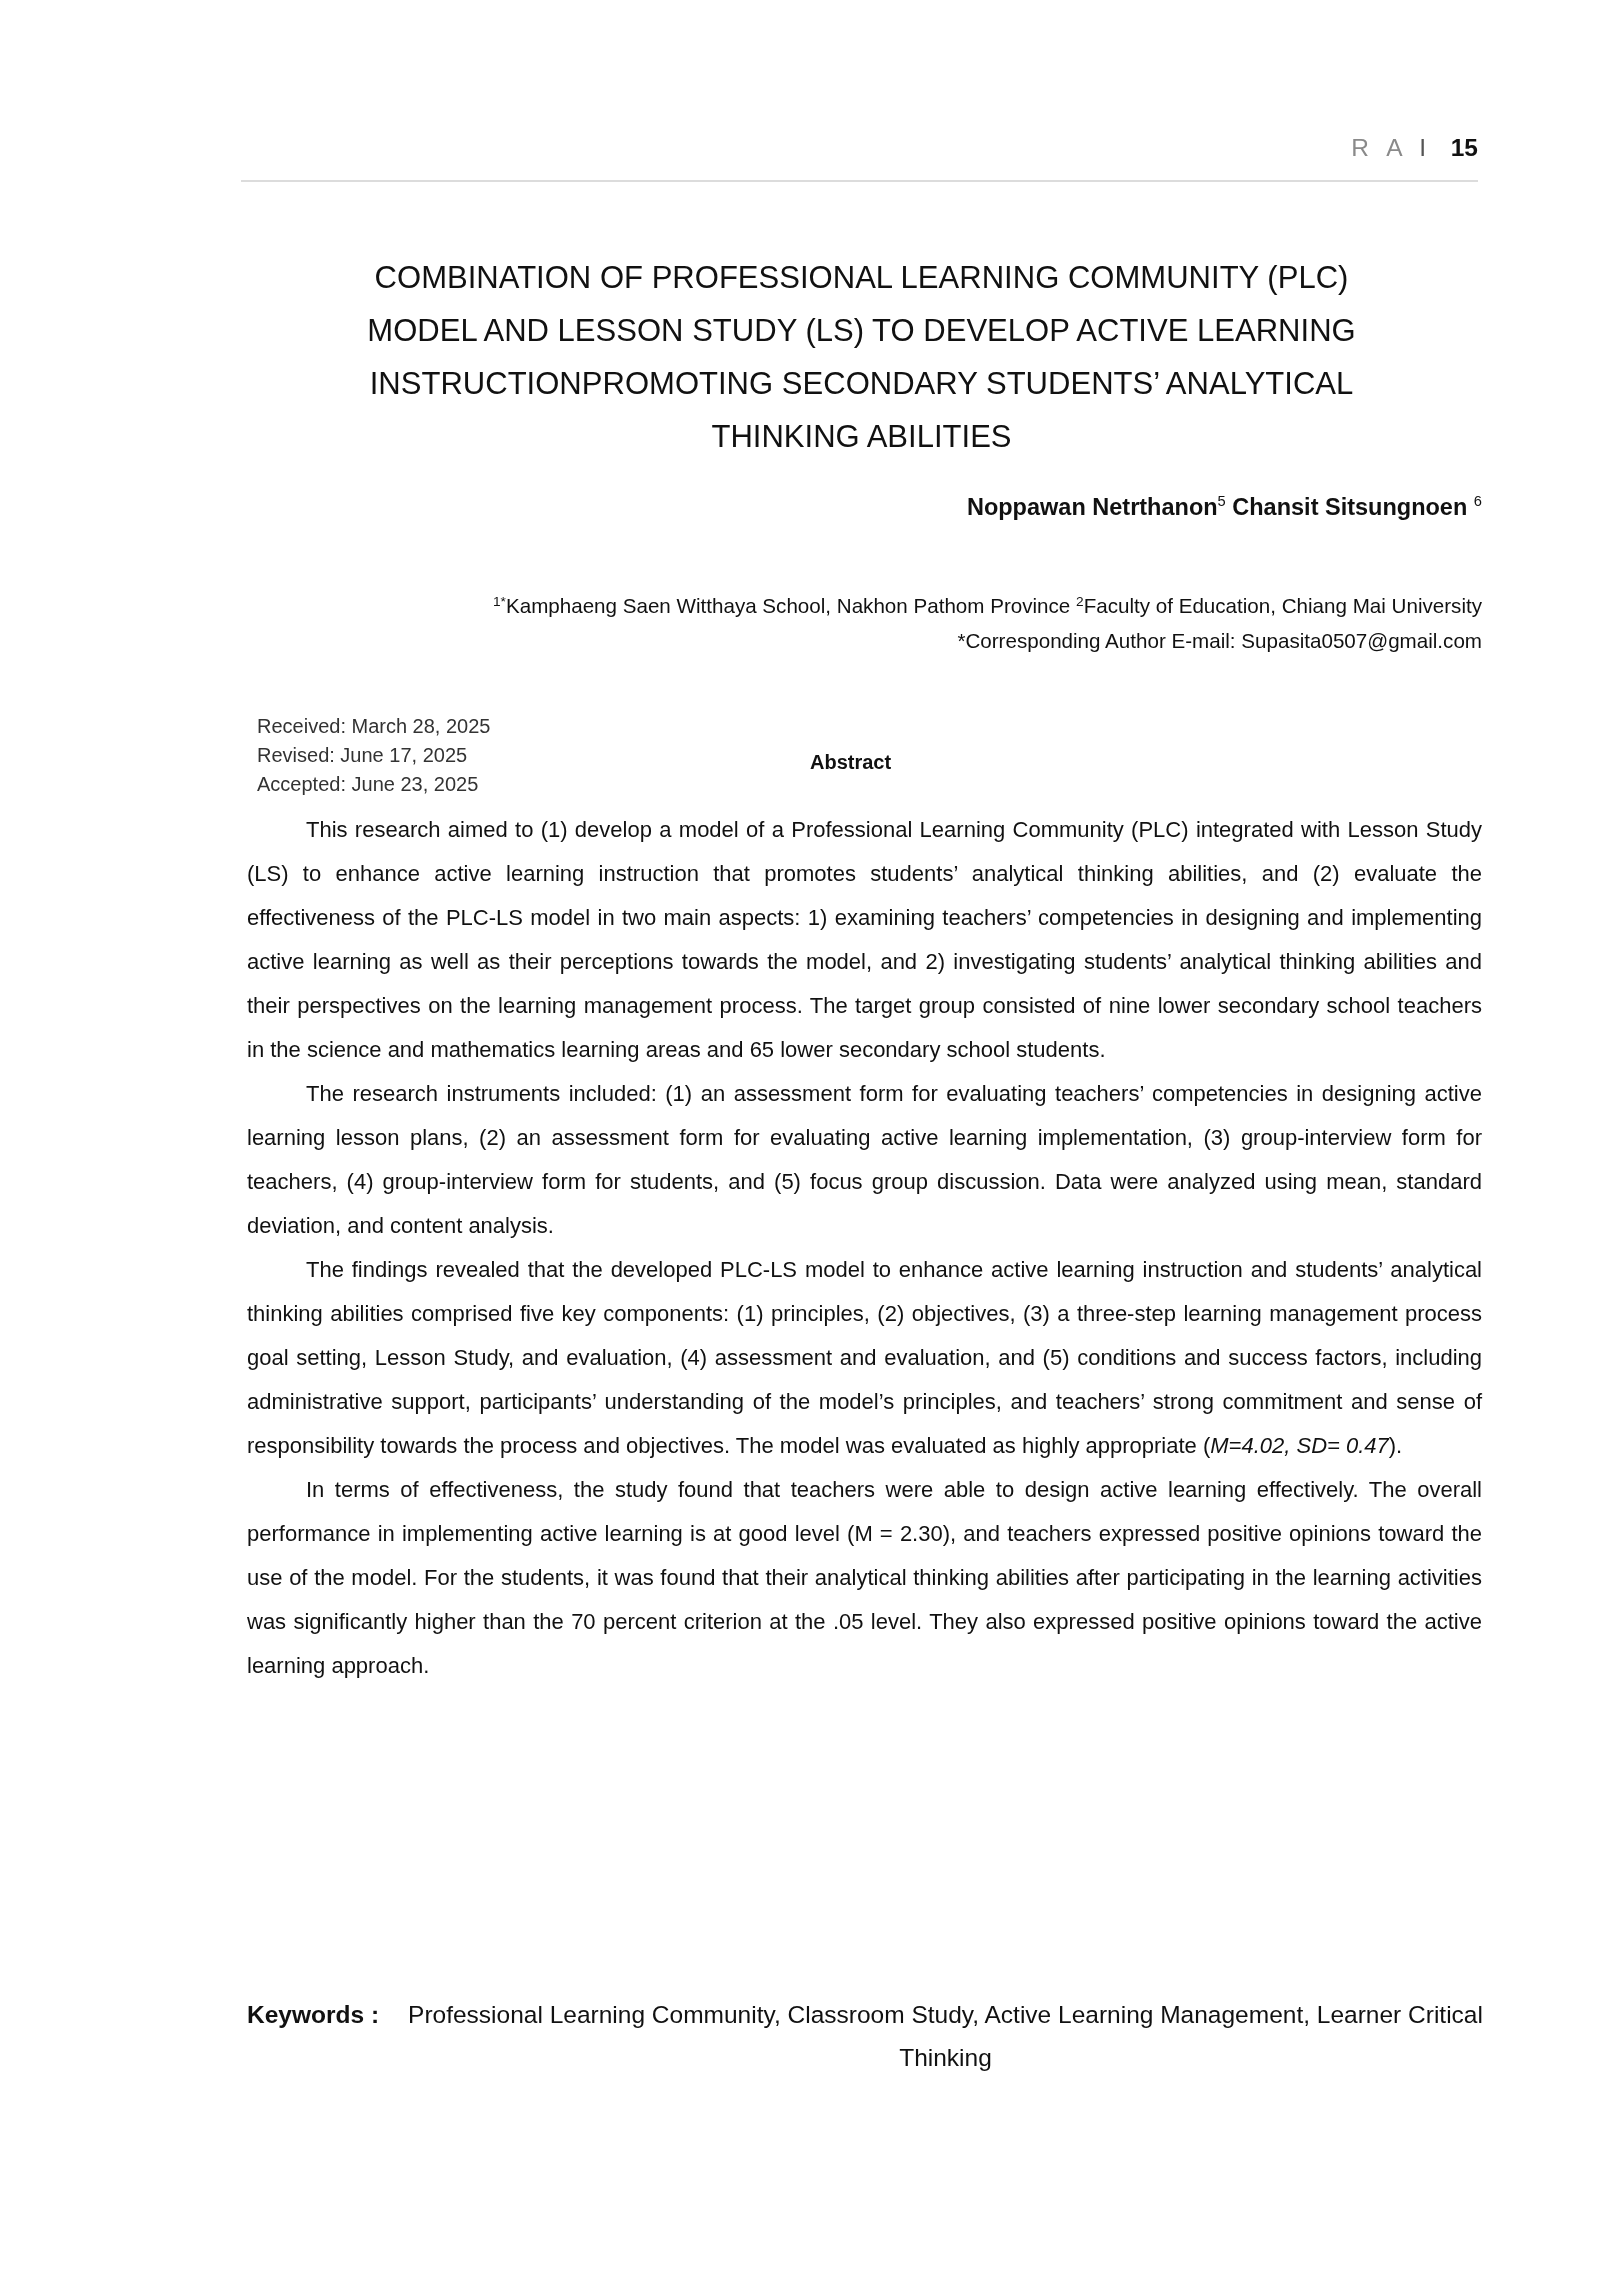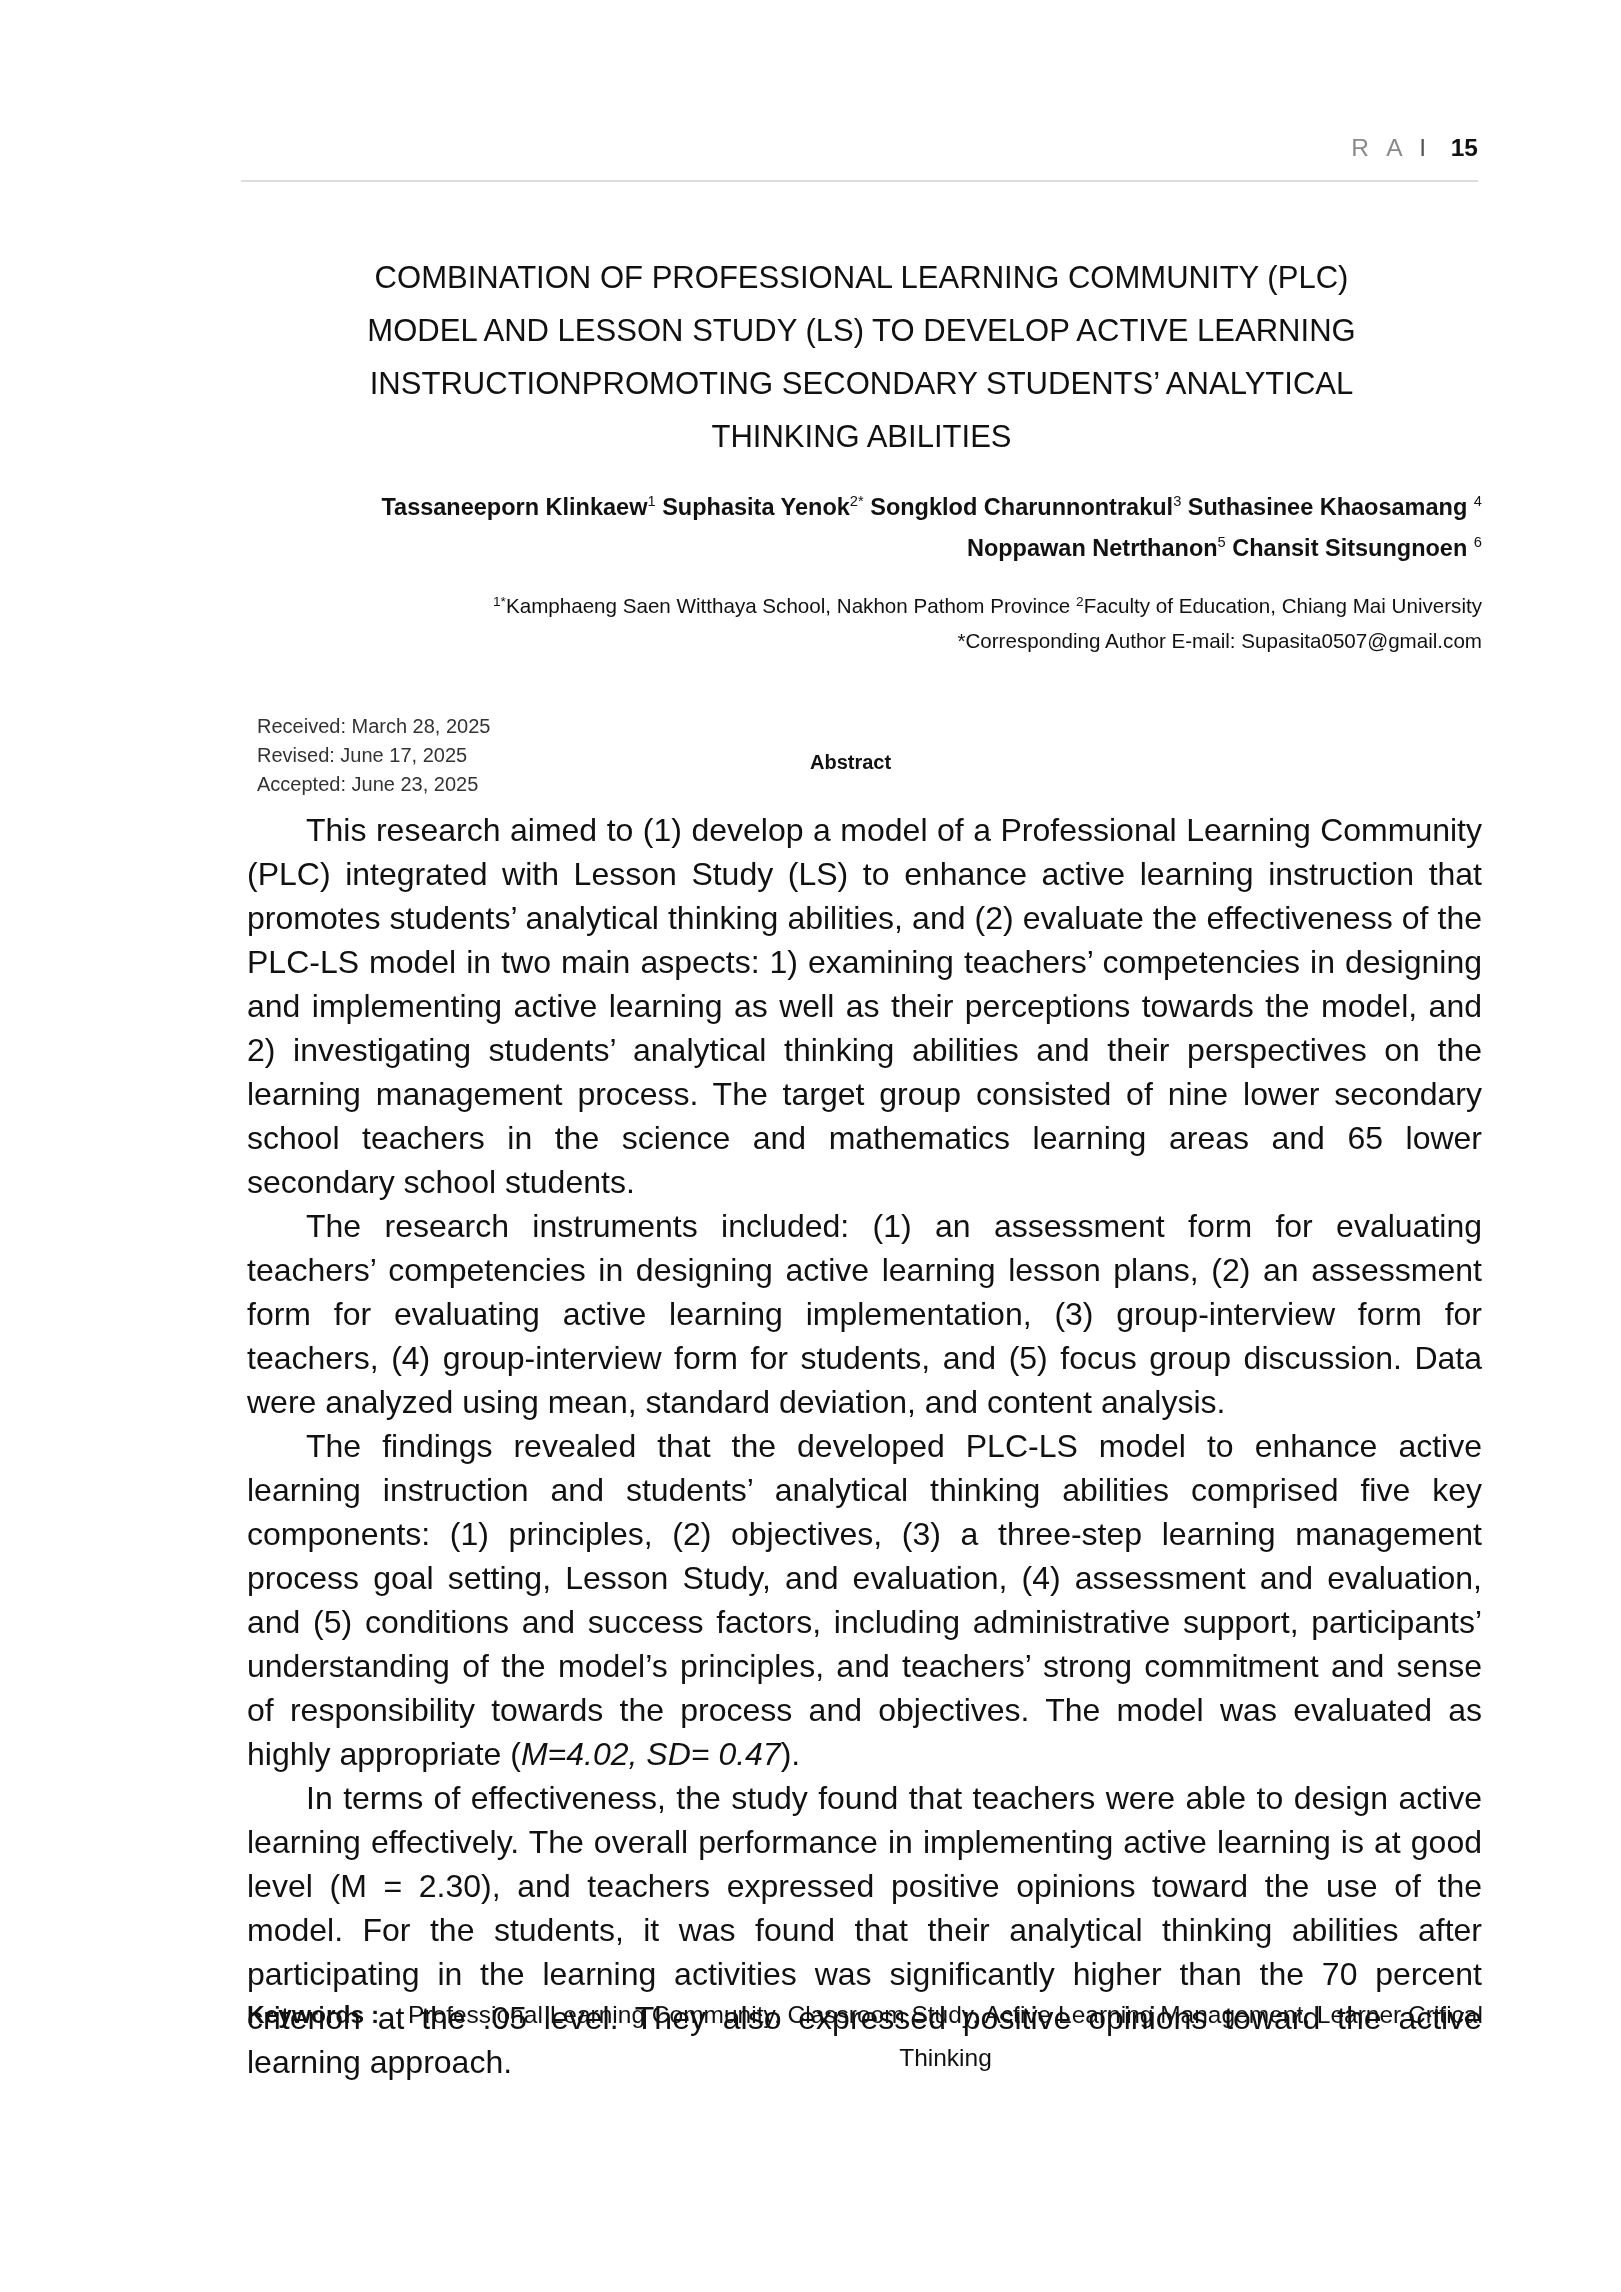--- a/index.html
+++ b/index.html
@@ -129,21 +129,21 @@
       font-weight: 700;
       color: #111;
     }
     
     .abstract-body {
       position: absolute;
       left: 247px;
       top: 808px;
       width: 1235px;
       font-family: "Liberation Sans", sans-serif;
-      font-size: 32px;
+      font-size: 22px;
       line-height: 44px;
       text-align: justify;
       color: #111;
     }
     .abstract-body p {
       margin: 0;
       text-indent: 59px;
     }
     .abstract-body em { font-style: italic; }
     
@@ -183,26 +183,20 @@
 
   <h1 class="title" style="margin:0;">
     <span class="line">COMBINATION OF PROFESSIONAL LEARNING COMMUNITY (PLC)</span>
     <span class="line">MODEL AND LESSON STUDY (LS) TO DEVELOP ACTIVE LEARNING</span>
     <span class="line">INSTRUCTIONPROMOTING SECONDARY STUDENTS’ ANALYTICAL</span>
     <span class="line">THINKING ABILITIES</span>
   </h1>
 
   <div class="authors">
     <span class="row">
-      <span class="name">Tassaneeporn Klinkaew</span><sup>1</sup>
-      <span class="name">Suphasita Yenok</span><sup>2*</sup>
-      <span class="name">Songklod Charunnontrakul</span><sup>3</sup>
-      <span class="name">Suthasinee Khaosamang</span> <sup>4</sup>
-    </span>
-    <span class="row">
       <span class="name">Noppawan Netrthanon</span><sup>5</sup>
       <span class="name">Chansit Sitsungnoen</span> <sup>6</sup>
     </span>
   </div>
 
   <div class="affiliations">
     <span class="row">
       <sup>1*</sup><span>Kamphaeng Saen Witthaya School, Nakhon Pathom Province</span>
       <sup>2</sup><span>Faculty of Education, Chiang Mai University</span>
     </span>

